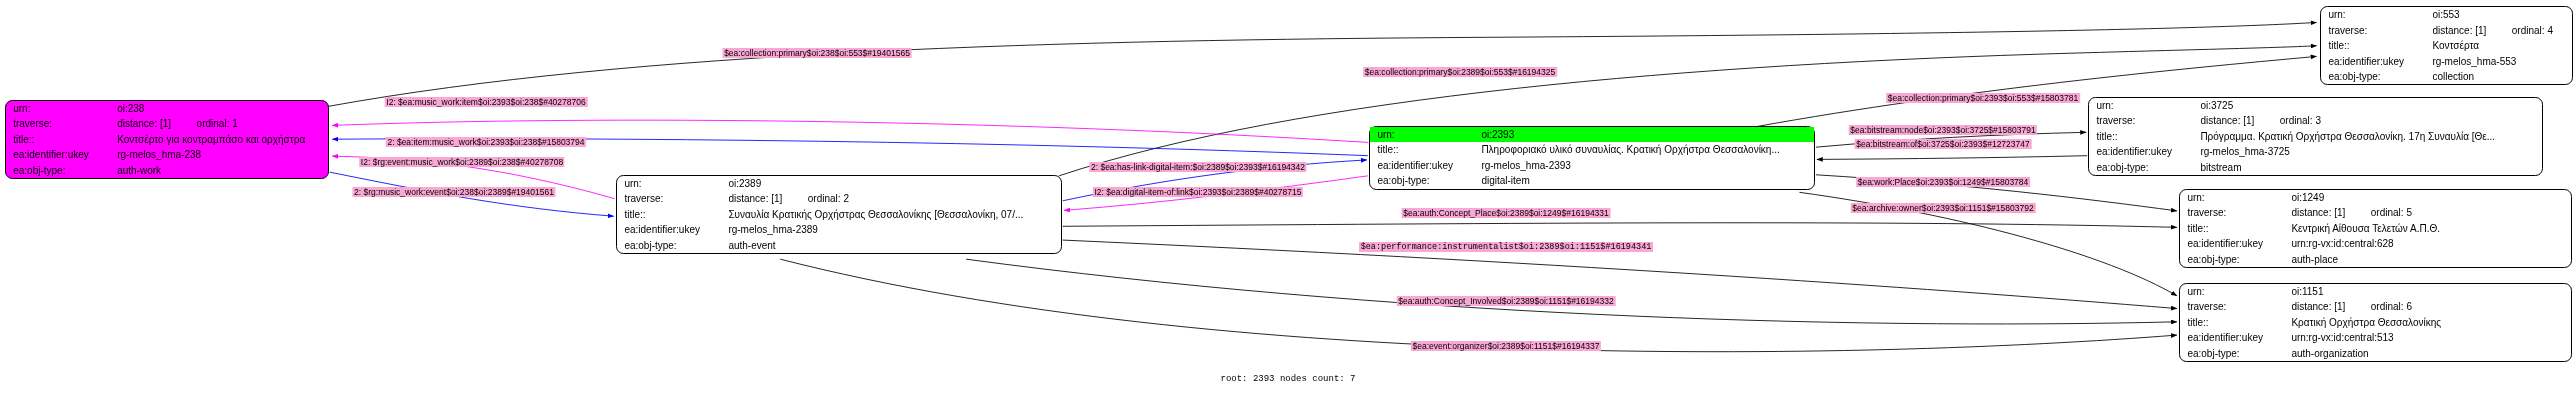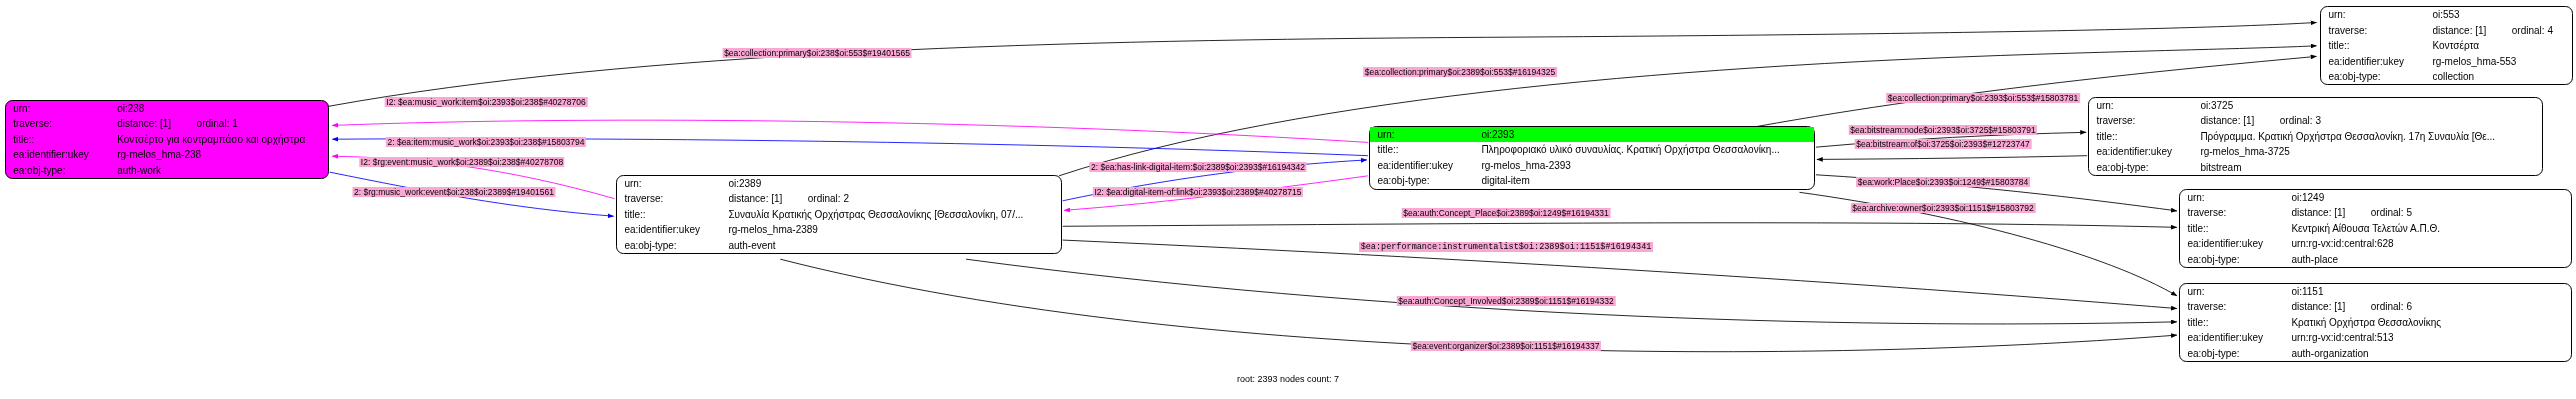--- a/index.html
+++ b/index.html
@@ -31,20 +31,21 @@
     background: #f9a8d4;
     padding: 0 1.6px;
     z-index: 1;
   }
   .footer {
     position: absolute;
     left: 50%;
     top: 374px;
     transform: translateX(-50%);
     font-size: 9px;
+    font-family: Liberation Mono, monospace;
   }
 </style>
 </head>
 <body>
 
 <div class="canvas">
 
   <svg class="edges" width="2576" height="400" viewBox="0 0 4853 753">
     <defs>
       <marker id="ah-black" markerUnits="userSpaceOnUse" markerWidth="12" markerHeight="9" refX="11" refY="4.5" orient="auto">

